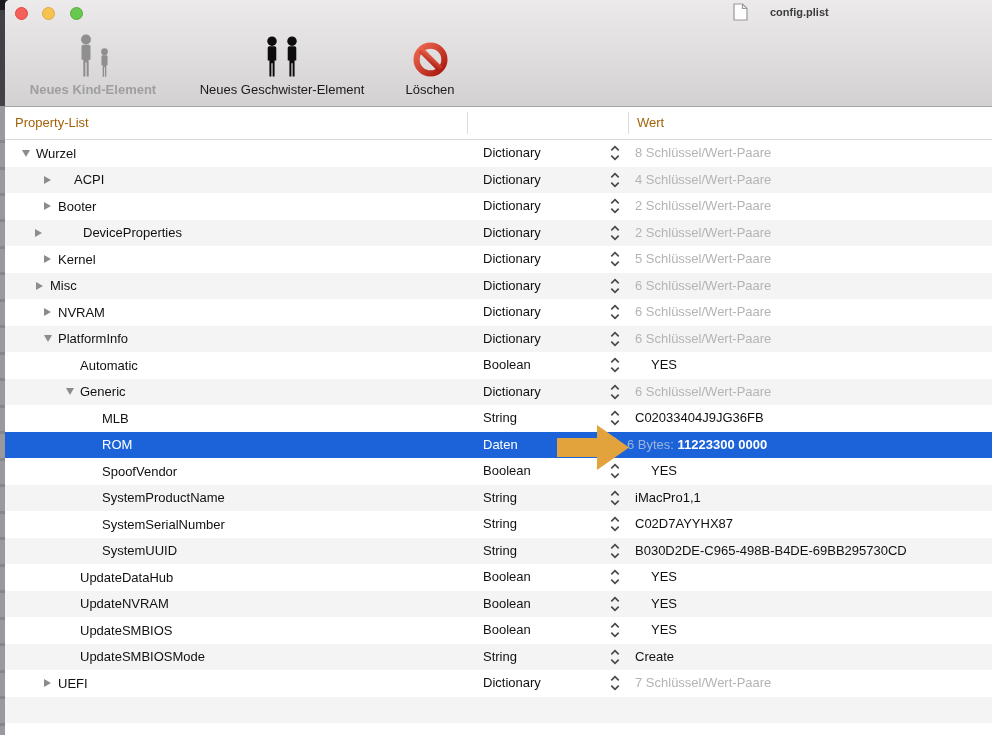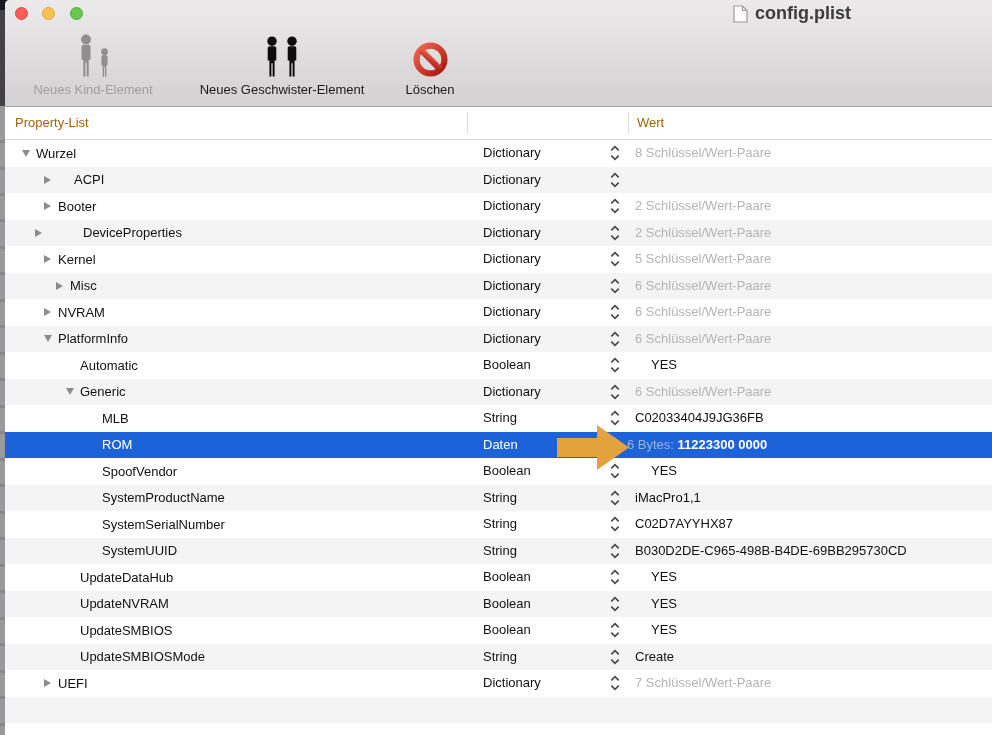--- a/index.html
+++ b/index.html
@@ -13,28 +13,28 @@
     background:repeating-linear-gradient(#77777c 0 3px,transparent 3px 26.5px);opacity:.55;}
   .window{position:absolute;left:5px;top:0;width:987px;height:735px;background:#fff;border-top-left-radius:5px;}
 
   
   .chrome{position:absolute;left:0;top:0;right:0;height:107px;box-sizing:border-box;
     background:linear-gradient(#eceaeb,#d3d1d2);border-bottom:1px solid #a5a3a4;border-top-left-radius:5px;}
   .tl{position:absolute;top:7px;width:13px;height:13px;border-radius:50%;box-sizing:border-box;}
   .tl.close{left:10px;background:#f4615c;border:1px solid #e2453f;}
   .tl.min{left:37px;background:#f6c251;border:1px solid #dfa93b;}
   .tl.max{left:65px;background:#68c850;border:1px solid #53ad3b;}
-  .title{position:absolute;left:728px;top:3px;display:flex;align-items:center;gap:7px;
-    color:#3c3c3c;font-weight:bold;font-size:18px;}
+  .title{position:absolute;left:728px;top:3px;display:flex;align-items:center;gap:22px;
+    color:#3c3c3c;font-weight:bold;font-size:11px;}
   .toolbar-btn{position:absolute;top:28px;height:70px;display:flex;flex-direction:column;
     align-items:center;justify-content:flex-end;}
   .tb-icons{flex:1;display:flex;align-items:flex-end;justify-content:center;gap:2px;padding-bottom:4px;}
   .tb-label{height:17px;line-height:17px;white-space:nowrap;color:#1a1a1a;}
   .toolbar-btn.disabled .tb-label{color:#9f9f9f;}
-  .btn-kind{left:6px;width:164px;}
+  .btn-kind{left:6px;width:164px;font-weight:bold;}
   .btn-sibling{left:170px;width:214px;}
   .btn-delete{left:384px;width:82px;}
   .person-gray{fill:#8f8f8f;}
   .person-black{fill:#0d0d0d;}
 
   
   .thead{position:absolute;top:107px;left:0;right:0;height:33px;background:#fff;
     border-bottom:1px solid #d8d8d8;box-sizing:border-box;}
   .thead .h{position:absolute;top:0;line-height:32px;color:#a16207;}
   .h-key{left:10px;} .h-type{left:471px;margin-top:37px;} .h-value{left:632px;}
@@ -162,20 +162,21 @@
             </span>
             <span class="key-label">ACPI</span>
           </div>
           <div class="cell-type">Dictionary</div>
           <span class="stepper">
             <svg width="10" height="16" viewBox="0 0 10 16">
               <path d="M1.3,5.4 L5,1.6 L8.7,5.4" fill="none" stroke="#48484c" stroke-width="1.6"></path>
               <path d="M1.3,10.6 L5,14.4 L8.7,10.6" fill="none" stroke="#48484c" stroke-width="1.6"></path>
             </svg>
           </span>
+          <div class="cell-value muted">4 Schlüssel/Wert-Paare</div>
         </div>
         <div class="row">
           <div class="cell-key" style="left: 39px;">
             <span class="tri-slot">
               <span class="tri collapsed"></span>
             </span>
             <span class="key-label">Booter</span>
           </div>
           <div class="cell-type">Dictionary</div>
           <span class="stepper">
@@ -212,21 +213,21 @@
           <div class="cell-type">Dictionary</div>
           <span class="stepper">
             <svg width="10" height="16" viewBox="0 0 10 16">
               <path d="M1.3,5.4 L5,1.6 L8.7,5.4" fill="none" stroke="#48484c" stroke-width="1.6"></path>
               <path d="M1.3,10.6 L5,14.4 L8.7,10.6" fill="none" stroke="#48484c" stroke-width="1.6"></path>
             </svg>
           </span>
           <div class="cell-value muted">5 Schlüssel/Wert-Paare</div>
         </div>
         <div class="row alt">
-          <div class="cell-key" style="left: 51px;">
+          <div class="cell-key" style="left: 31px;">
             <span class="tri-slot">
               <span class="tri collapsed"></span>
             </span>
             <span class="key-label">Misc</span>
           </div>
           <div class="cell-type">Dictionary</div>
           <span class="stepper">
             <svg width="10" height="16" viewBox="0 0 10 16">
               <path d="M1.3,5.4 L5,1.6 L8.7,5.4" fill="none" stroke="#48484c" stroke-width="1.6"></path>
               <path d="M1.3,10.6 L5,14.4 L8.7,10.6" fill="none" stroke="#48484c" stroke-width="1.6"></path>

